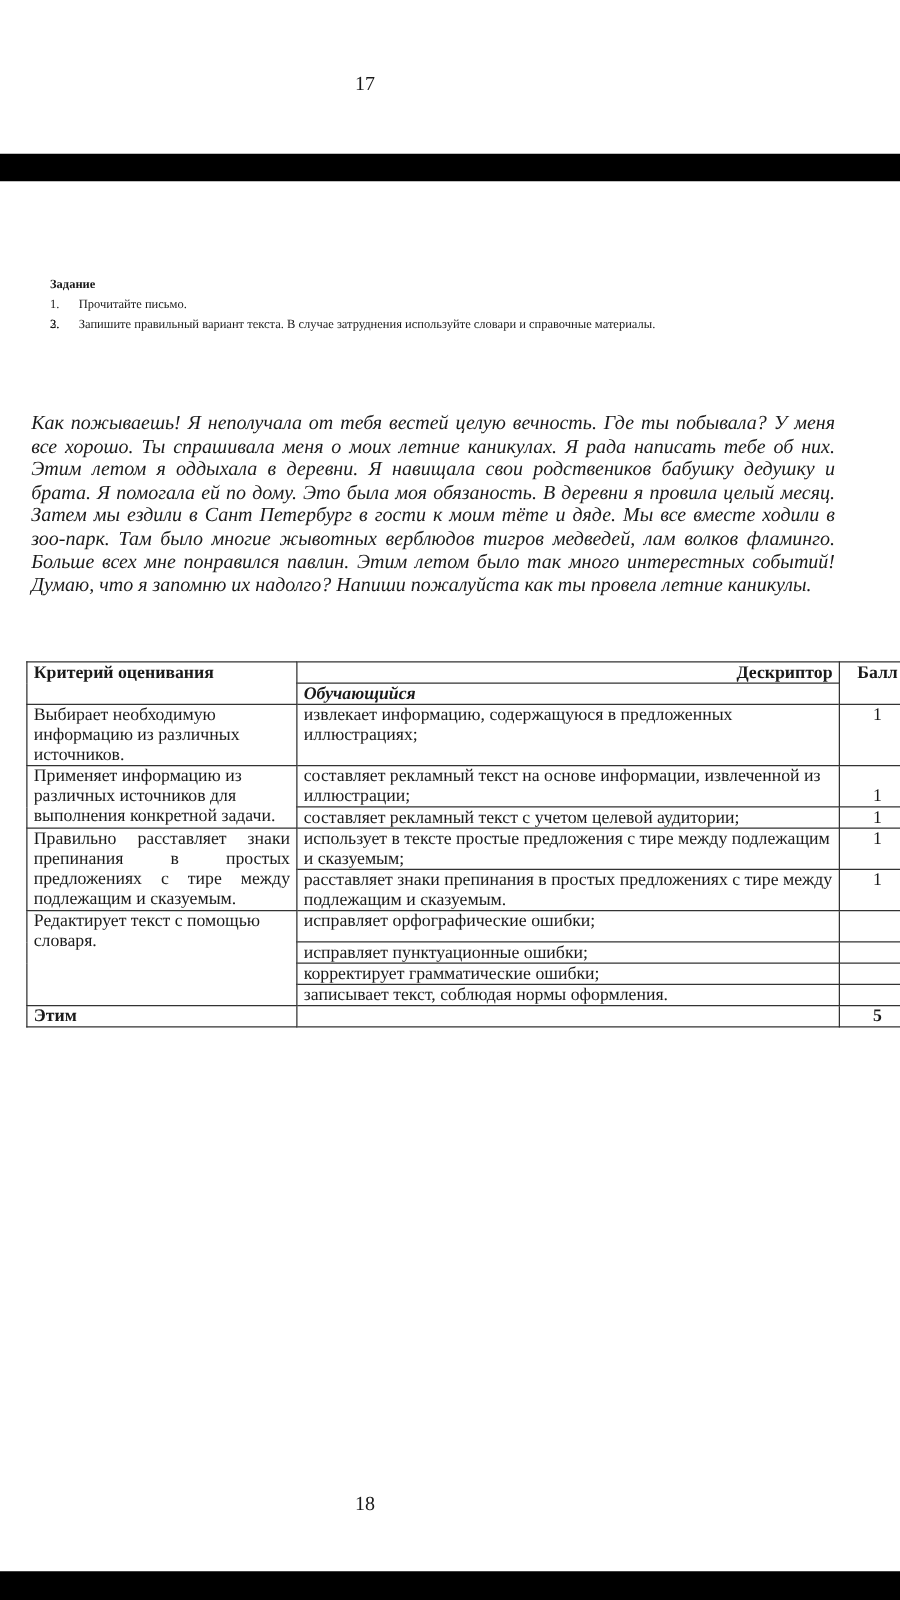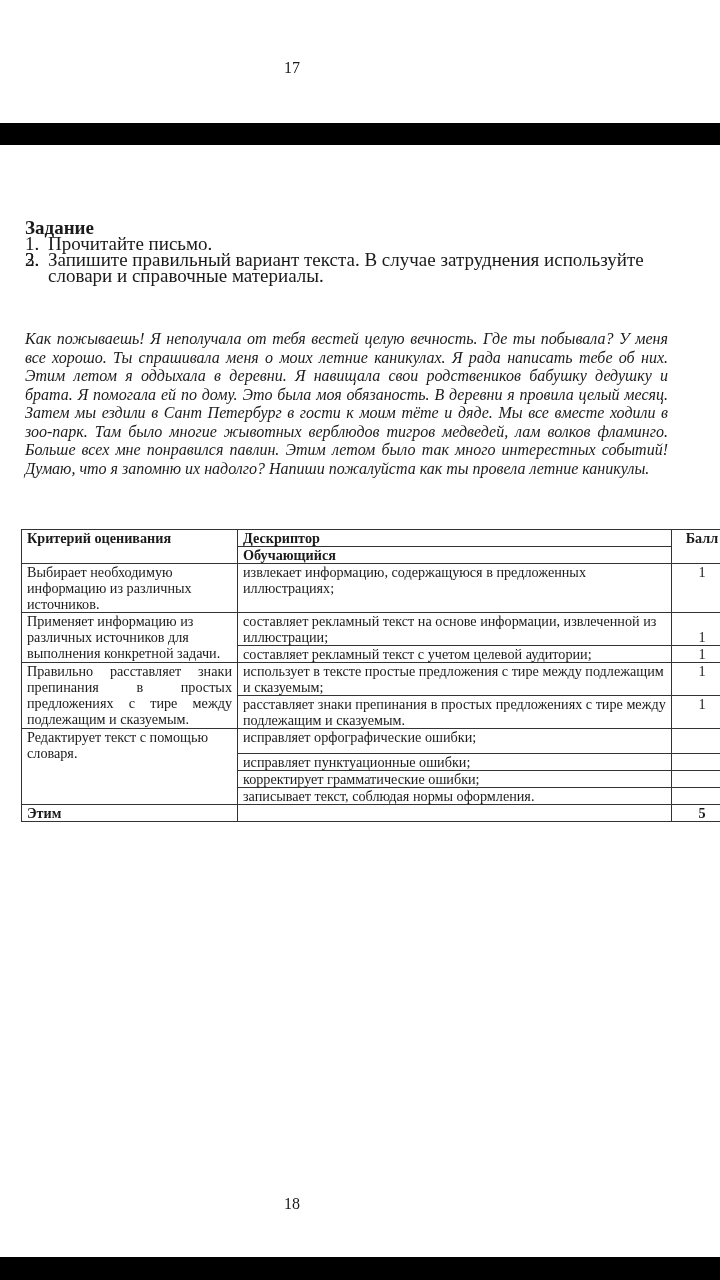--- a/index.html
+++ b/index.html
@@ -1,33 +1,33 @@
 <!DOCTYPE html>
 <html><head>
 <meta charset="utf-8">
 <style>
   html, body { margin:0; padding:0; }
   body { width:720px; height:1280px; background:#ffffff; position:relative; overflow:hidden;
          font-family:"Liberation Serif", "DejaVu Serif", serif; color:#1a1a1a; }
   .page-num { position:absolute; left:0; width:584px; text-align:center; font-size:16px; }
   .bar { position:absolute; left:0; width:720px; background:#000; }
-  .task { position:absolute; left:25px; top:220px; width:640px; font-size:19px; line-height:16px; }
+  .task { position:absolute; left:40px; top:220px; width:640px; font-size:10px; line-height:16px; }
   .task-title { font-weight:bold; }
   .task ol { margin:0; padding:0 0 0 23px; list-style:none; }
   .task li { position:relative; }
   .task li .num { position:absolute; left:-23px; }
   .letter { position:absolute; left:25px; top:330px; width:643px; font-size:16px; line-height:18.5px;
             font-style:italic; text-align:justify; }
   table { position:absolute; left:21px; top:529px; width:712px; border-collapse:collapse; font-size:14.2px; line-height:16px; }
   td, th { border:1.3px solid #333; padding:0 5px; vertical-align:top; font-weight:normal; text-align:left; }
   th { font-weight:bold; }
   .c1 { width:205px; }
   .c3 { width:50px; text-align:center; }
-  .center { text-align:left; }
-  .bi { font-weight:bold; }
+  .center { text-align:right; }
+  .bi { font-weight:bold; font-style:italic; }
   .b { font-weight:bold; }
   .justify { text-align:justify; }
 </style>
 </head>
 <body>
 
 <div class="page-num" style="top:59px">17</div>
 <div class="bar" style="top:123px;height:22px"></div>
 
 <div class="task">

